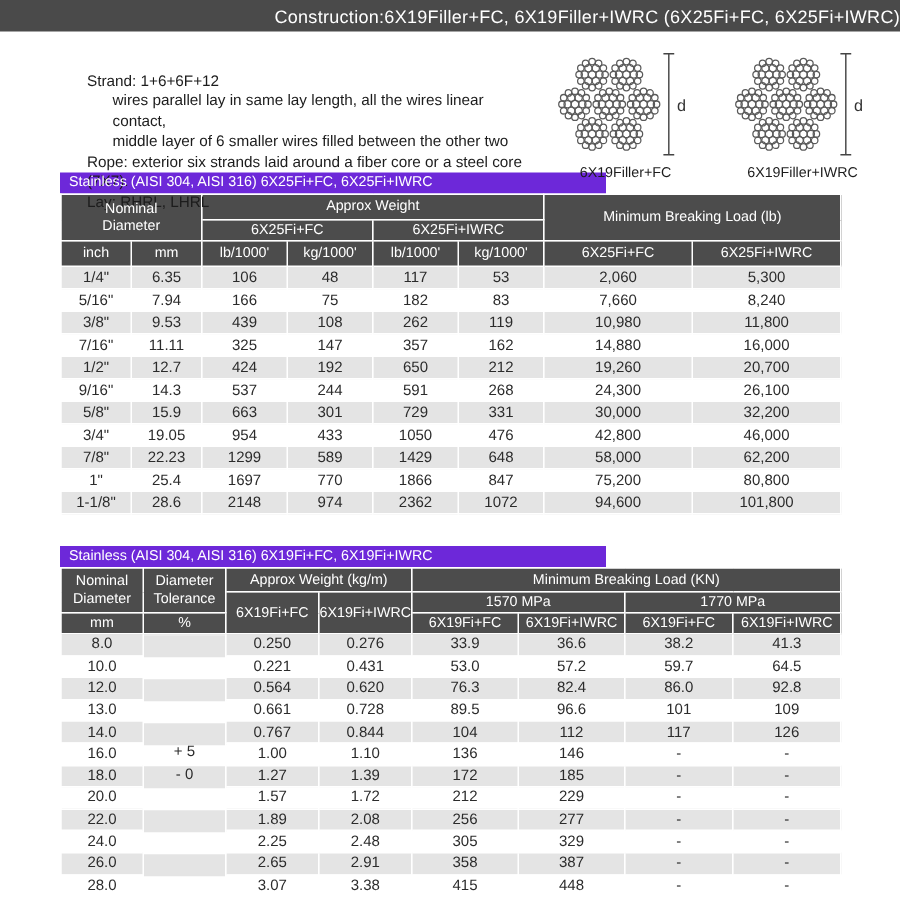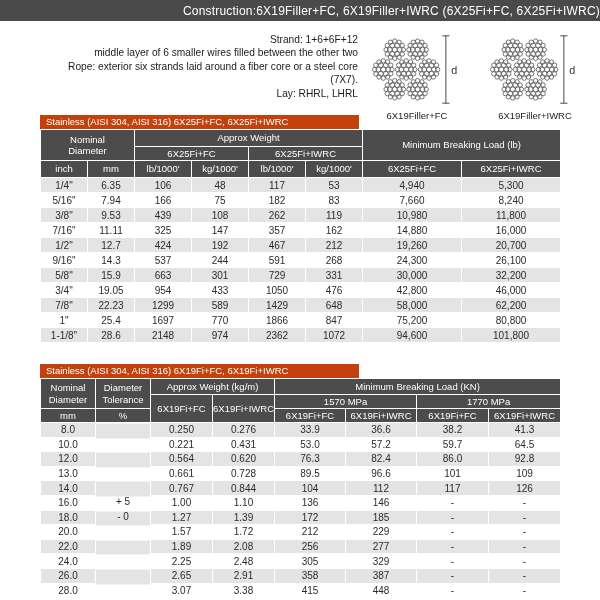--- a/index.html
+++ b/index.html
@@ -3,29 +3,29 @@
 <meta charset="utf-8">
 <style>
   * { margin:0; padding:0; box-sizing:border-box; }
   html,body { width:600px; height:600px; overflow:hidden; background:#fff;
     font-family:"Liberation Sans", sans-serif; color:#222; }
 
   .topbar { height:21px; background:#4a4a4a; color:#fff; display:flex;
     align-items:center; justify-content:flex-end; font-size:12px; letter-spacing:.2px; }
 
   .intro-section { height:94px; display:flex; }
-  .notes { flex:1; padding:12px 0 0 58px; font-size:10.2px; line-height:1.32; color:#1c1c1c;text-align:right; }
+  .notes { flex:1; padding:27px 0 0 58px; font-size:10.2px; line-height:1.32; color:#1c1c1c; }
   .notes .indent { padding-left:17px; }
 
   .figs { width:242px; display:flex; padding-top:10px; }
   .fig { width:118px; text-align:center; }
   .fig svg { display:block; margin:0 auto; }
   .fig-label { font-size:9.5px; color:#1c1c1c; margin-top:2px; }
 
-  .table-title { margin-left:40px; width:319px; background:#c2410c; color:#fff;
+  .table-title { margin-left:40px; width:364px; background:#6d28d9; color:#fff;
     font-size:9.5px; height:14px; line-height:14px; padding-left:6px; }
   .gap { height:21px; }
 
   table { margin-left:40px; width:520px; border-collapse:collapse; table-layout:fixed; }
   th { background:#4c4c4c; color:#fff; font-weight:normal; font-size:9.5px;
     border:1px solid #fff; text-align:center; vertical-align:middle; line-height:1.2; }
   td { font-size:10px; color:#2b2b2b; border:1px solid #fff; text-align:center;
     vertical-align:middle; }
   .pre { white-space:pre-line; }
 
@@ -88,20 +88,21 @@
   </defs>
 </svg>
 
 <div class="topbar">
   <span>Construction:6X19Filler+FC, 6X19Filler+IWRC (6X25Fi+FC, 6X25Fi+IWRC)</span>
 </div>
 
 <div class="intro-section">
   <div class="notes">
     <div>Strand: 1+6+6F+12</div>
+    <div class="indent">wires parallel lay in same lay length, all the wires linear contact,</div>
     <div class="indent">middle layer  of 6 smaller wires filled between the other two</div>
     <div>Rope: exterior six strands laid around a fiber core or a steel core (7X7).</div>
     <div>Lay: RHRL, LHRL</div>
   </div>
   <div class="figs">
     <div class="fig">
       <svg viewBox="-30 -32 78 64" width="94" height="77">
         <use href="#rope"></use>
           <use href="#dim"></use>
         <text x="37.5" y="3.5" font-size="9" fill="#333">d</text>
@@ -157,21 +158,21 @@
     </tr>
   </thead>
   <tbody>
       <tr>
         <td>1/4"</td>
         <td>6.35</td>
         <td>106</td>
         <td>48</td>
         <td>117</td>
         <td>53</td>
-        <td>4,940</td>
+        <td>2,060</td>
         <td>5,300</td>
       </tr>
       <tr>
         <td>5/16"</td>
         <td>7.94</td>
         <td>166</td>
         <td>75</td>
         <td>182</td>
         <td>83</td>
         <td>7,660</td>
@@ -195,21 +196,21 @@
         <td>357</td>
         <td>162</td>
         <td>14,880</td>
         <td>16,000</td>
       </tr>
       <tr>
         <td>1/2"</td>
         <td>12.7</td>
         <td>424</td>
         <td>192</td>
-        <td>467</td>
+        <td>650</td>
         <td>212</td>
         <td>19,260</td>
         <td>20,700</td>
       </tr>
       <tr>
         <td>9/16"</td>
         <td>14.3</td>
         <td>537</td>
         <td>244</td>
         <td>591</td>

